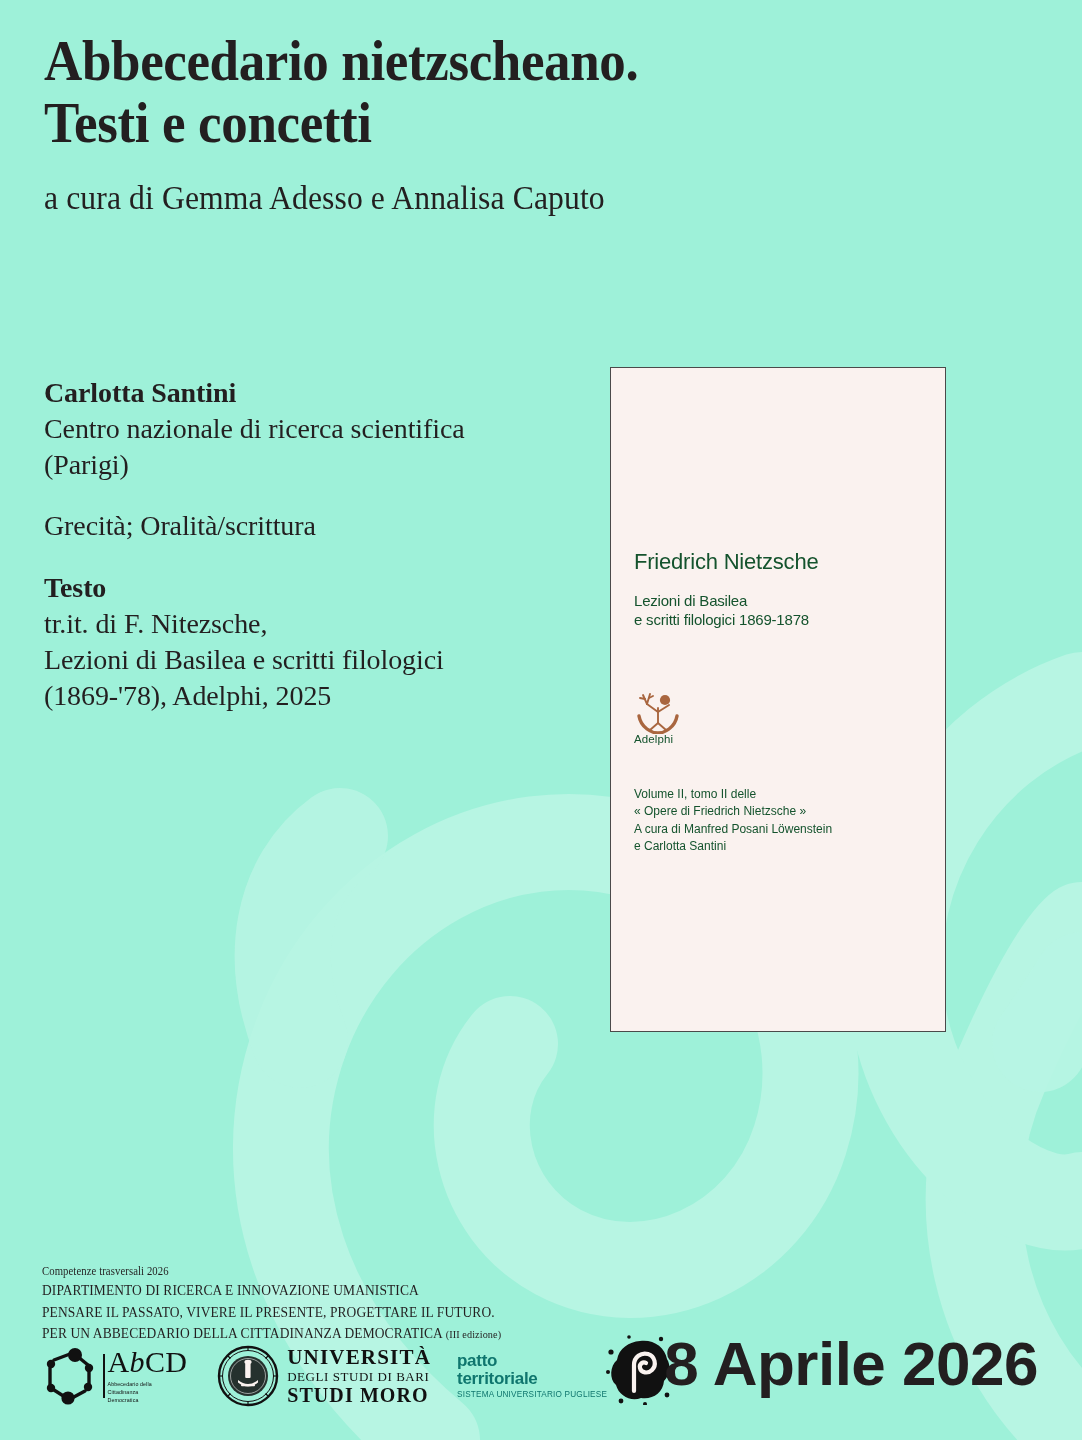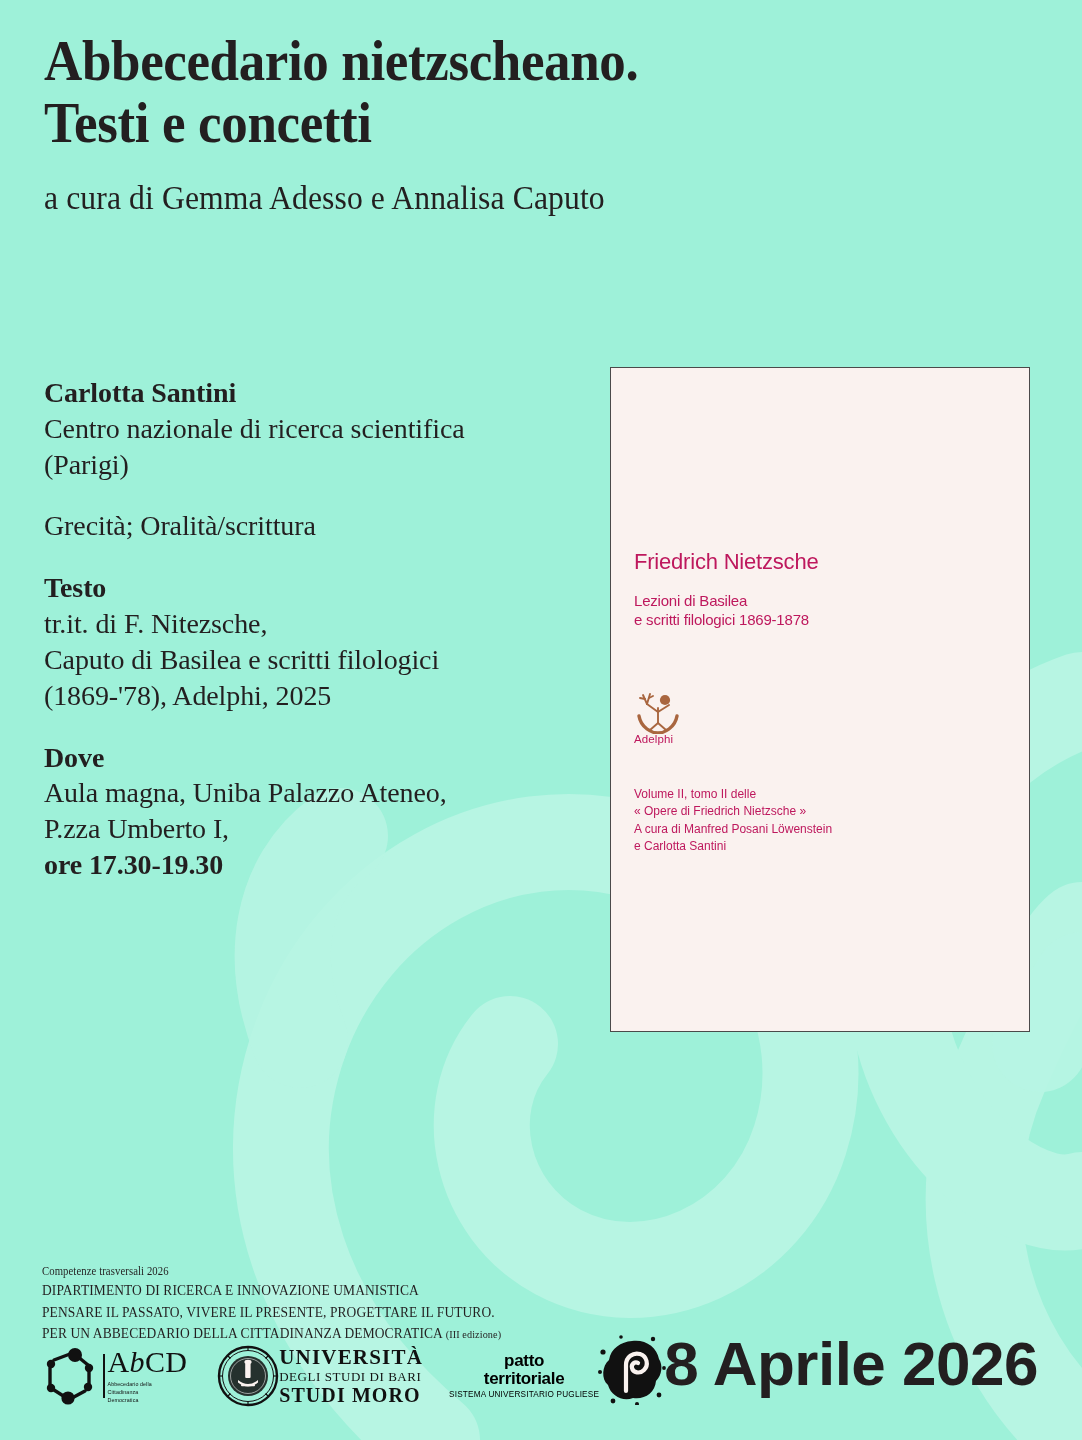--- a/index.html
+++ b/index.html
@@ -75,27 +75,27 @@
     letter-spacing: -0.1px;
     white-space: nowrap;
   }
   .blk-line.bold { font-weight: bold; }
 
   
   #book {
     position: absolute;
     left: 610px;
     top: 367px;
-    width: 420px;
+    width: 336px;
     height: 665px;
     background: #FAF2EF;
     border: 1.5px solid #4a4a4a;
     box-sizing: border-box;
     font-family: "Liberation Sans", sans-serif;
-    color: #be185d;
+    color: #14532d;
   }
   #book-title-wrap {
     position: absolute;
     left: 23px;
     top: 180px;
     right: 14px;
   }
   .bk-author {
     font-size: 22px;
     line-height: 1.25;
@@ -184,21 +184,21 @@
   #abcd-word .lc { font-style: italic; }
   #abcd-sub {
     font-family: "Liberation Sans", sans-serif;
     font-size: 5.3px;
     line-height: 1.5;
     color: #111;
     margin-top: 4px;
     letter-spacing: 0.1px;
   }
 
-  #logo-uniba { gap: 0; margin-left: 30px; }
+  #logo-uniba { gap: 8px; margin-left: 30px; }
   #uniba-text {
     color: #111;
     font-family: "Liberation Serif", serif;
     line-height: 1;
   }
   #uniba-l1 {
     font-size: 21px;
     letter-spacing: 1.2px;
     font-weight: bold;
   }
@@ -211,22 +211,22 @@
   #uniba-l3 {
     font-size: 20px;
     letter-spacing: 1.1px;
     margin-top: 2px;
     font-weight: bold;
   }
 
   #logo-patto { margin-left: 26px; position: relative; }
   #patto-text {
     font-family: "Liberation Sans", sans-serif;
-    color: #000000;
-    text-align: center;
+    color: #0f766e;
+    text-align: left;
     line-height: 1;
     padding-right: 4px;
   }
   #patto-l1 { font-size: 17px; font-weight: bold; letter-spacing: -0.3px; }
   #patto-l2 { font-size: 17px; font-weight: bold; letter-spacing: -0.3px; margin-top: 1px; }
   #patto-l3 {
     font-size: 8.2px;
     font-weight: normal;
     letter-spacing: 0.2px;
     margin-top: 4px;
@@ -294,30 +294,24 @@
       <div class="blk-line">(Parigi)</div>
     </div>
 
     <div class="blk">
       <div class="blk-line">Grecità; Oralità/scrittura</div>
     </div>
 
     <div class="blk">
       <div class="blk-head">Testo</div>
       <div class="blk-line">tr.it. di F. Nitezsche,</div>
-      <div class="blk-line">Caputo di Basilea e scritti filologici</div>
+      <div class="blk-line">Lezioni di Basilea e scritti filologici</div>
       <div class="blk-line">(1869-'78), Adelphi, 2025</div>
     </div>
 
-    <div class="blk">
-      <div class="blk-head">Dove</div>
-      <div class="blk-line">Aula magna, Uniba Palazzo Ateneo,</div>
-      <div class="blk-line">P.zza Umberto I,</div>
-      <div class="blk-line bold">ore 17.30-19.30</div>
-    </div>
 
   </div>
 
   <div id="book">
 
     <div id="book-title-wrap">
       <div class="bk-author">Friedrich Nietzsche</div>
       <div class="bk-title">Lezioni di Basilea</div>
       <div class="bk-title">e scritti filologici 1869-1878</div>
     </div>

